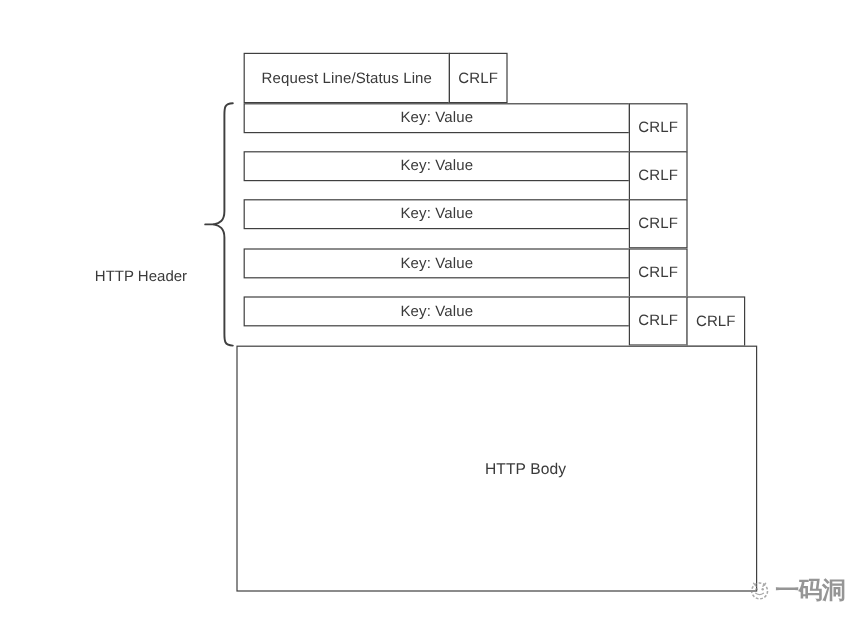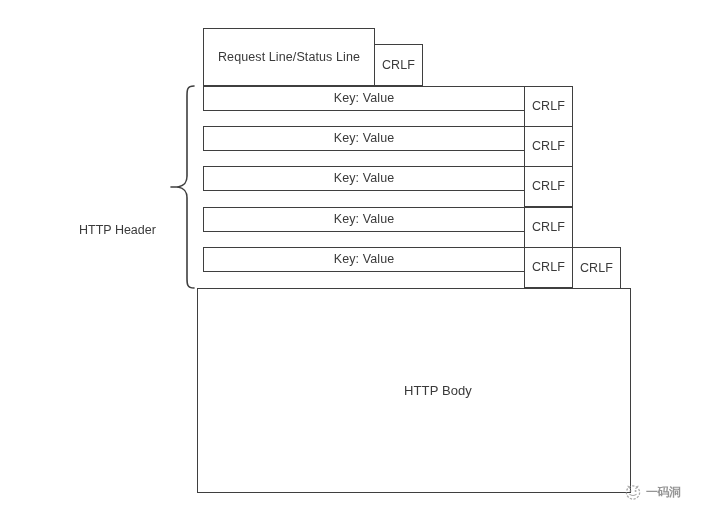--- a/index.html
+++ b/index.html
@@ -34,23 +34,23 @@
     font-size: 12.5px;
     line-height: 1;
     color: #3a3a3a;
     letter-spacing: 0.1px;
     white-space: nowrap;
   }
 
   
   .request-line {
     left: 203px;
-    top: 28px;
+    top: 44px;
     width: 172px;
-    height: 58px;
+    height: 42px;
   }
   .request-line-crlf {
     left: 374px;
     top: 44px;
     width: 49px;
     height: 42px;
   }
 
   
   .hdr-kv {
@@ -118,21 +118,21 @@
     gap: 2px;
     opacity: 0.72;
   }
   #watermark .wm-logo {
     width: 22px;
     height: 22px;
     flex: 0 0 auto;
   }
   #watermark .wm-text {
     font-family: Liberation Sans, sans-serif;
-    font-size: 12px;
+    font-size: 20px;
     font-weight: 700;
     color: #6d6d6d;
     letter-spacing: -0.5px;
     line-height: 1;
     white-space: nowrap;
   }
 </style>
 </head>
 <body>
 

